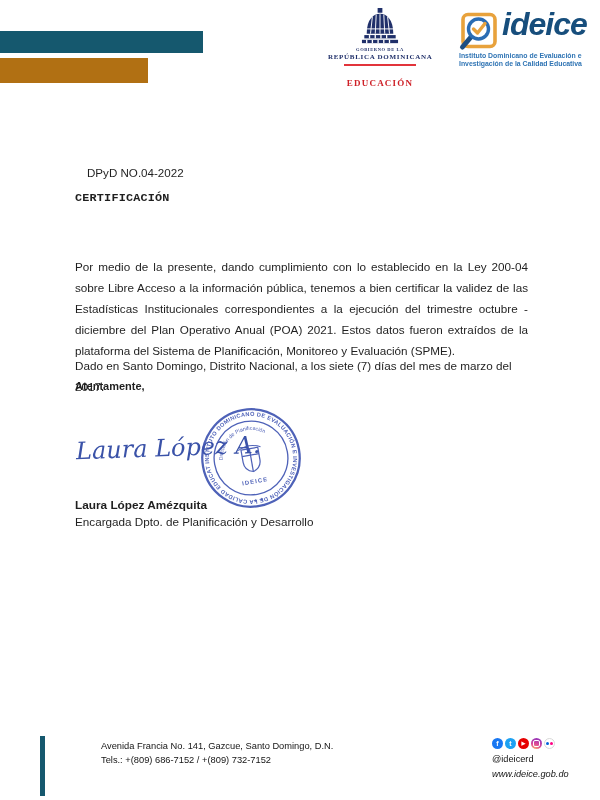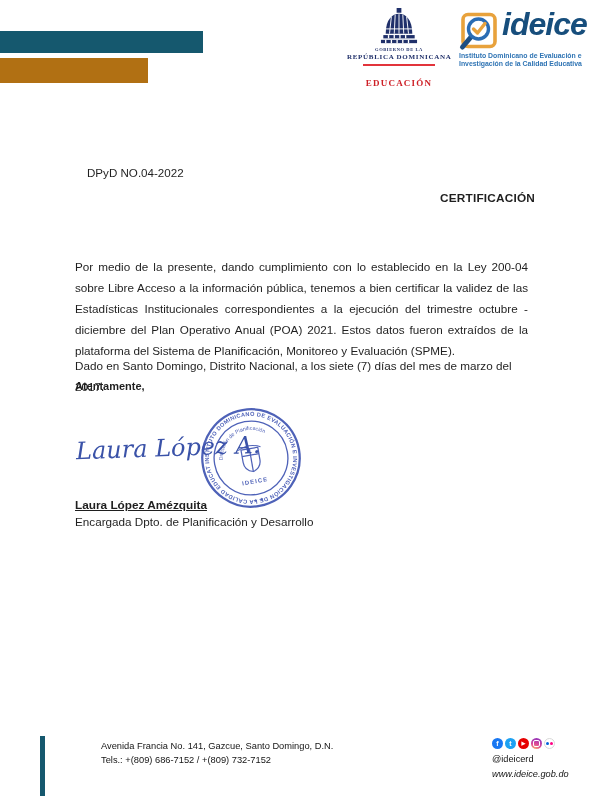--- a/index.html
+++ b/index.html
@@ -5,49 +5,49 @@
   html,body{margin:0;padding:0;background:#ffffff;}
   .page{position:relative;width:600px;height:800px;background:#ffffff;overflow:hidden;
         font-family:"Liberation Sans",sans-serif;color:#1f1f1f;}
   .abs{position:absolute;}
 
   
   .bar-teal{left:0;top:31px;width:203px;height:22px;background:#15586e;}
   .bar-gold{left:0;top:58px;width:148px;height:25px;background:#b17013;}
 
   
-  .gov-logo{left:347px;top:8px;width:104px;text-align:center;}
+  .gov-logo{left:328px;top:8px;width:104px;text-align:center;}
   .gov-dome{display:block;margin:0 auto;}
   .gov-line1{font-family:"Liberation Serif",serif;font-size:4.5px;letter-spacing:.6px;
              color:#20306a;font-weight:bold;margin-top:1px;}
   .gov-line2{font-family:"Liberation Serif",serif;font-size:7px;letter-spacing:.7px;
              color:#20306a;font-weight:bold;margin-top:1px;white-space:nowrap;}
   .gov-rule{width:72px;height:2px;background:#e2343b;margin:3px auto 0 auto;}
   .gov-ministry{font-family:"Liberation Serif",serif;font-size:9px;letter-spacing:1.2px;
              color:#ce2027;font-weight:bold;margin-top:12px;}
 
   
   .ideice{left:458px;top:12px;width:130px;height:56px;}
   .ideice-word{position:absolute;left:44px;top:-6px;font-size:32px;font-weight:bold;
                font-style:italic;color:#174e7c;letter-spacing:-1px;}
   .ideice-sub{position:absolute;left:1px;top:40px;font-size:6.9px;line-height:8px;
               color:#2f74b4;font-weight:bold;white-space:nowrap;}
 
   
   .doc-ref{left:87px;top:166px;font-size:11.6px;}
-  .doc-title{left:75px;top:191px;width:460px;text-align:right;font-weight:bold;font-size:11.8px;letter-spacing:.2px;}
+  .doc-title{left:75px;top:191px;width:460px;text-align:left;font-weight:bold;font-size:11.8px;letter-spacing:.2px;font-family:Liberation Mono, monospace;}
   .para{left:75px;width:453px;font-size:11.7px;line-height:21px;text-align:justify;}
   .p1{top:256px;}
   .p2{top:355px;text-align:left;}
   .closing{left:75px;top:380px;font-size:11px;font-weight:bold;}
 
   .signature{left:76px;top:434px;font-family:"DejaVu Serif",serif;font-style:italic;
              font-size:24px;color:#3a52a8;transform:rotate(-2deg);white-space:nowrap;}
   .stamp{left:199px;top:406px;width:104px;height:104px;opacity:.92;}
-  .signer-name{left:75px;top:498px;font-size:11.8px;font-weight:bold;text-decoration:underline;}
+  .signer-name{left:75px;top:498px;font-size:11.8px;font-weight:bold;}
   .signer-title{left:75px;top:515px;font-size:11.7px;}
 
   
   .foot-bar{left:40px;top:736px;width:5px;height:60px;background:#15586e;}
   .foot-left{left:62px;top:739px;font-size:9.3px;line-height:14px;color:#141414;margin-left:39px;}
   .foot-right{left:492px;top:737px;font-size:9.2px;line-height:14.5px;color:#141414;}
   .social-row{display:flex;gap:2px;align-items:center;height:13px;margin-bottom:2px;}
   .sico{width:11px;height:11px;border-radius:50%;display:flex;align-items:center;
         justify-content:center;color:#fff;font-size:7px;font-weight:bold;line-height:1;}
   .fb{background:#1877f2;}

